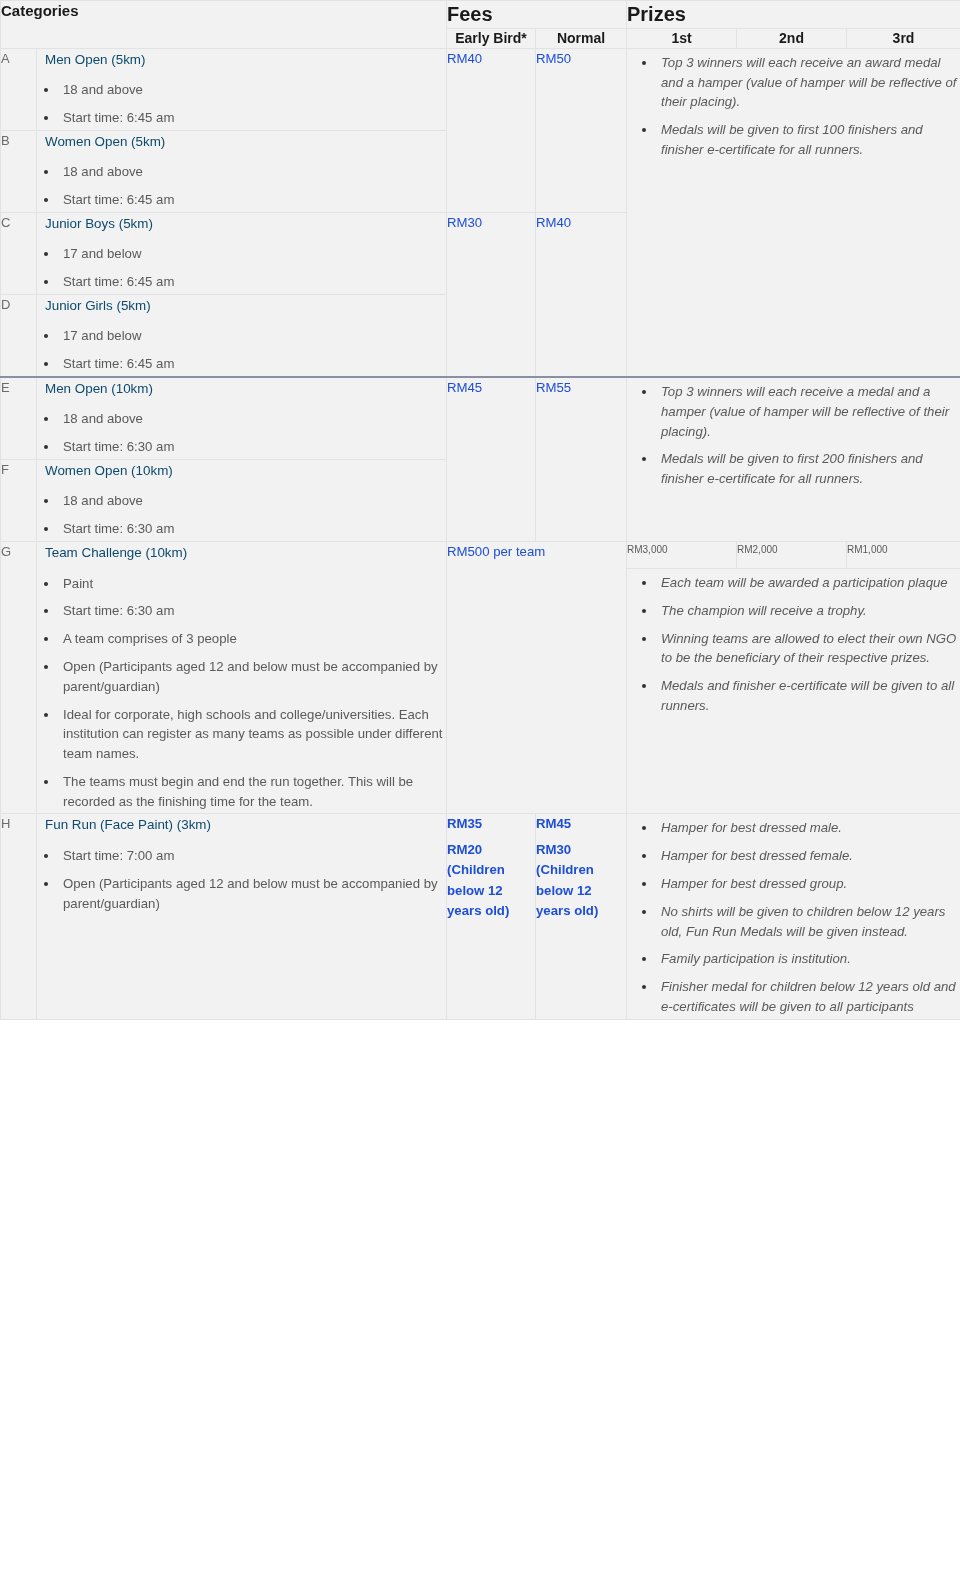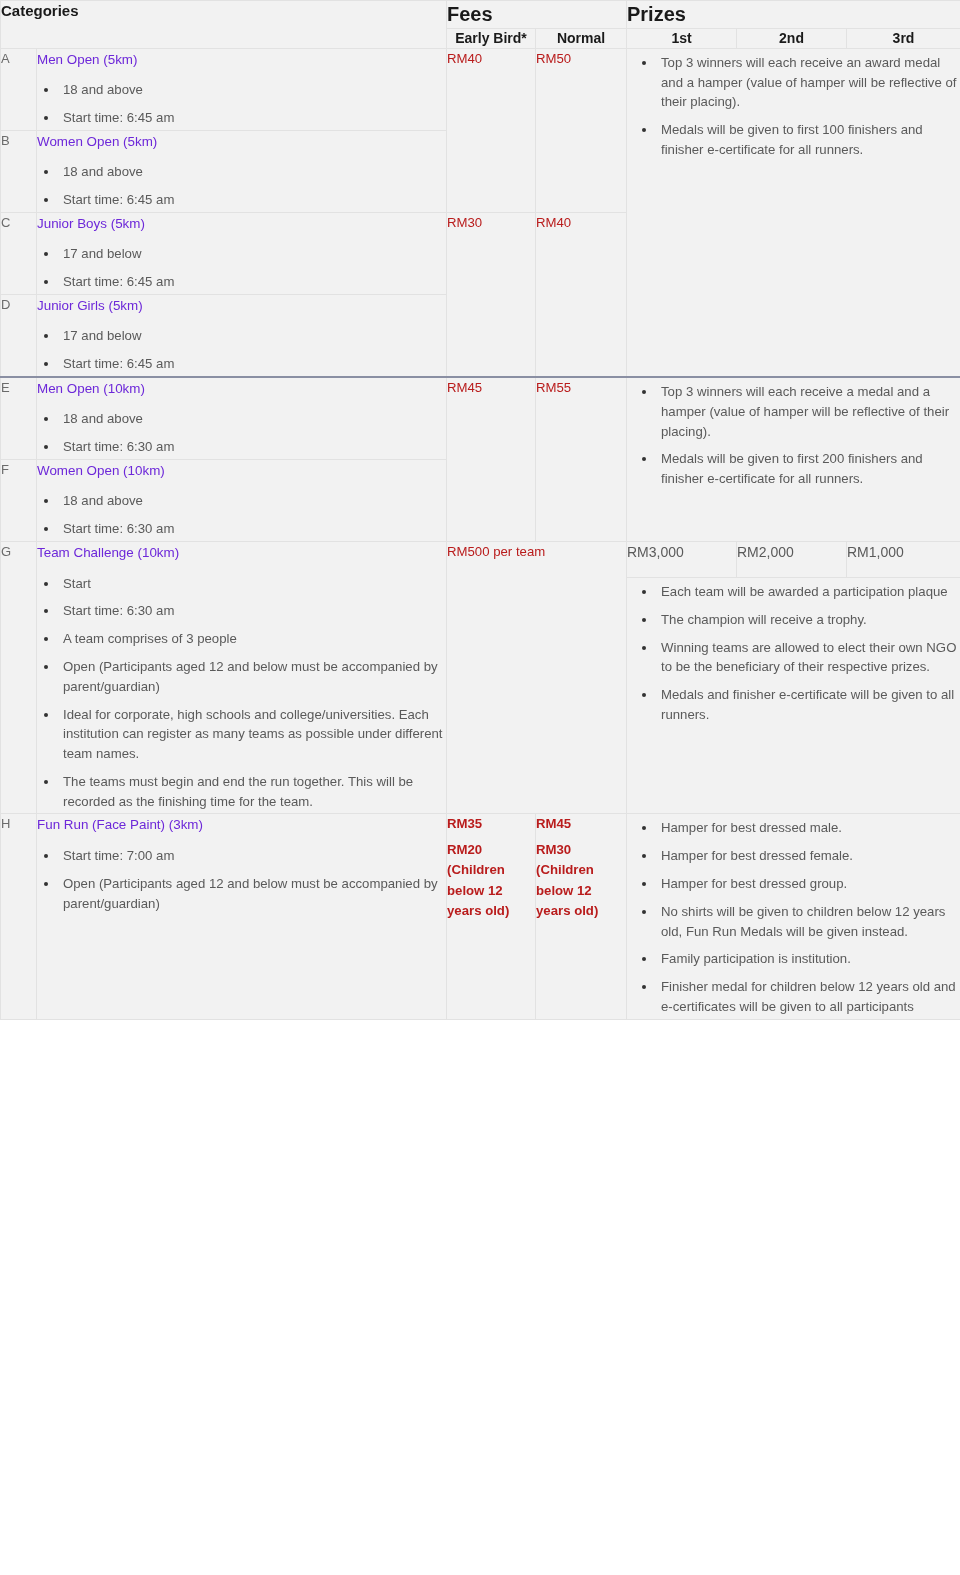--- a/index.html
+++ b/index.html
@@ -63,61 +63,62 @@
     width: 36px;
     padding-left: 12px;
     padding-right: 0;
     color: #6b6b6b;
     font-size: 13px;
   }
   td.catname {
     padding-left: 14px;
   }
   td.catname .title {
-    color: #6d28d9;
+    color: #0c4a6e;
     font-size: 13.4px;
-    margin: 0 0 2px 0;
+    margin: 0 0 2px 8px;
     line-height: 1.6;
   }
   ul.bl {
     margin: 10px 0 2px 0;
     padding: 0 0 0 22px;
     list-style: disc;
   }
   ul.bl li {
     margin: 0 0 8px 0;
     padding-left: 4px;
     line-height: 1.5;
     font-size: 13.2px;
     color: #5a5a5a;
   }
   ul.bl li:last-child { margin-bottom: 0; }
   ul.bl li::marker { color: #333; font-size: 13px; }
 
   td.fee {
     font-size: 13.2px;
-    color: #b91c1c;
+    color: #1d4ed8;
     padding: 13px 8px 16px 12px;
     line-height: 1.55;
   }
   td.fee .fee-block { margin: 0; font-weight: bold; }
   td.fee .fee-block.second { margin-top: 5px; }
 
   td.prize-amt {
-    font-size: 14px;
+    font-size: 10px;
     color: #5a5a5a;
     padding: 14px 8px 16px 12px;
     margin-top: 40px;
   }
   td.prizes {
     padding: 13px 10px 16px 8px;
   }
   td.prizes ul.bl {
     margin-top: 4px;
     padding-left: 30px;
+    font-style: italic;
   }
 
   
   tr.section-break > td, tr.section-break > th {
     border-top: 2px solid #8a8fa3;
   }
 </style>
 </head>
 <body>
 
@@ -232,21 +233,21 @@
           <li>Start time: 6:30 am</li>
         </ul>
       </td>
     </tr>
 
     <tr>
       <td class="cell letter" rowspan="2">G</td>
       <td class="cell catname" rowspan="2">
         <div class="title">Team Challenge (10km)</div>
         <ul class="bl">
-          <li>Start</li>
+          <li>Paint</li>
           <li>Start time: 6:30 am</li>
           <li>A team comprises of 3 people</li>
           <li>Open (Participants aged 12 and below must be accompanied by parent/guardian)</li>
           <li>Ideal for corporate, high schools and college/universities. Each institution can register as many teams as possible under different team names.</li>
           <li>The teams must begin and end the run together. This will be recorded as the finishing time for the team.</li>
         </ul>
       </td>
       <td class="cell fee" colspan="2" rowspan="2">RM500 per team</td>
       <td class="cell prize-amt">RM3,000</td>
       <td class="cell prize-amt">RM2,000</td>

